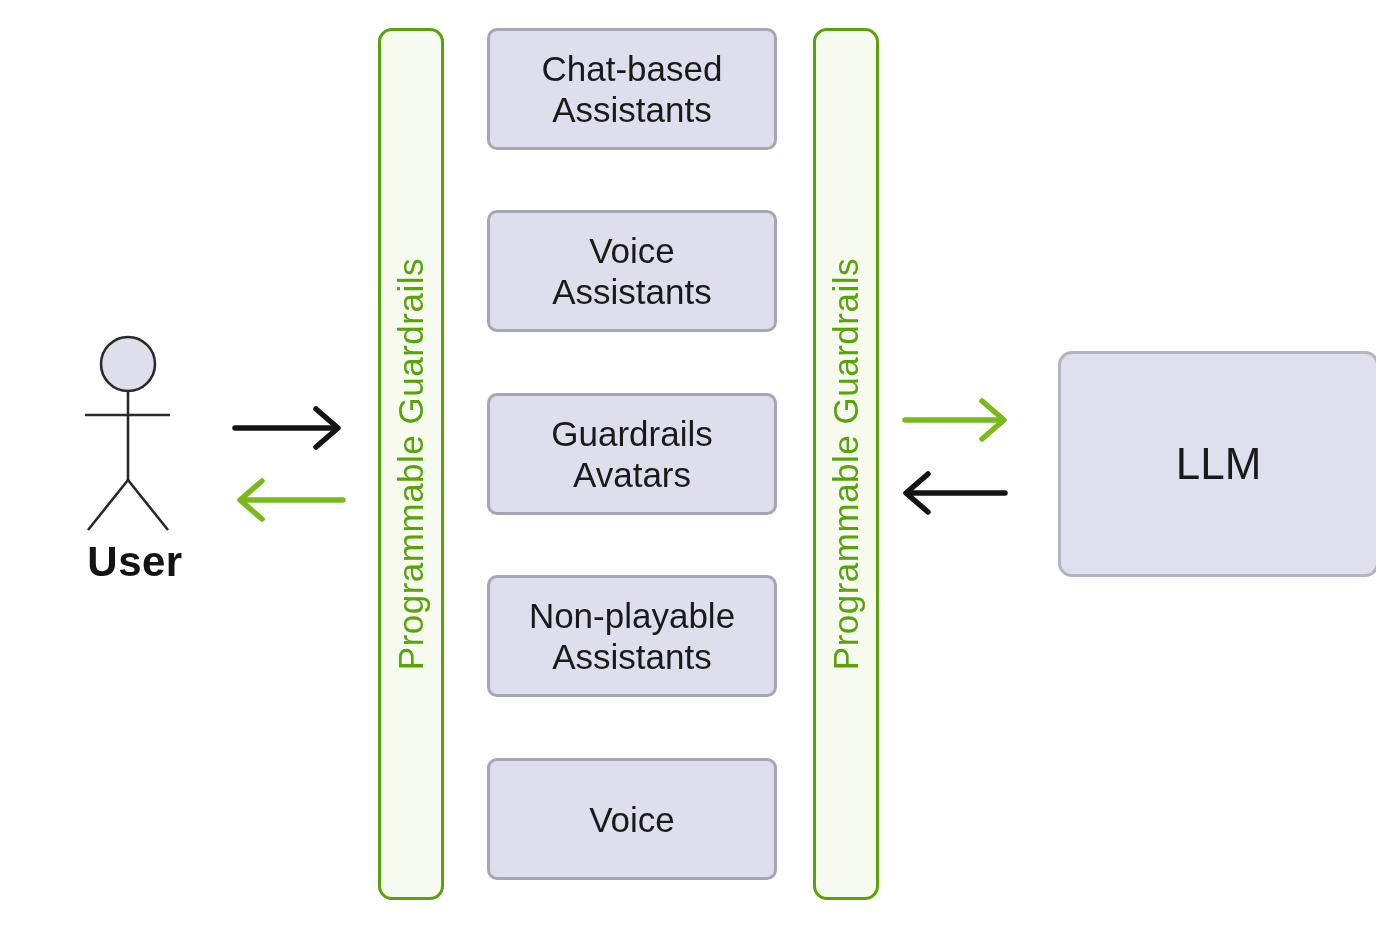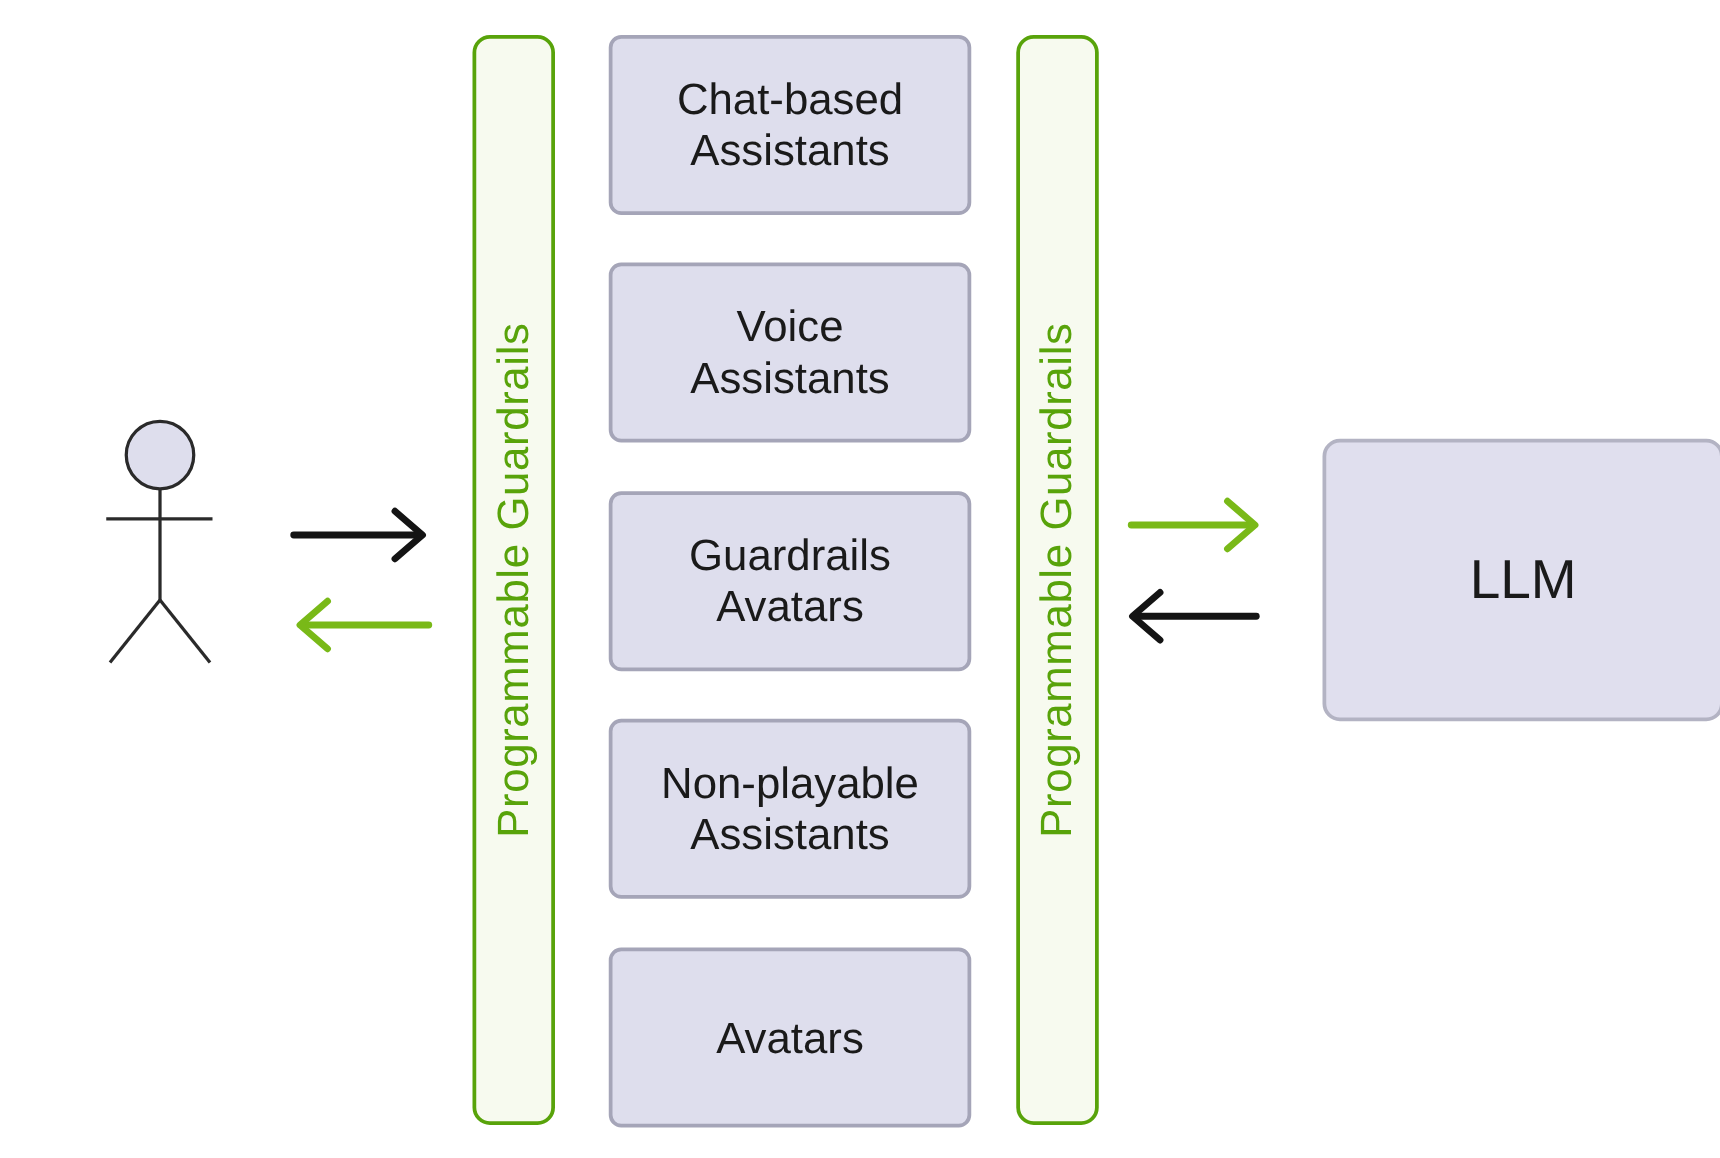--- a/index.html
+++ b/index.html
@@ -45,21 +45,21 @@
   .guardrail .vtext{
     writing-mode:vertical-rl;
     transform:rotate(180deg);
     font-size:35px;
     color:var(--guardrail-green);
     white-space:nowrap;
     letter-spacing:0.5px;
   }
   
   .app-box{
-    left:487px;width:290px;height:144px;
+    left:487px;width:290px;height:122px;
     background:var(--box-fill);
     border:3px solid var(--box-border);
     border-radius:10px;
     display:flex;align-items:center;justify-content:center;
     text-align:center;
     font-size:35px;line-height:41px;
     color:var(--text-dark);
     padding:0 30px;
   }
   .app-box.b0{top:28px;}
@@ -84,20 +84,21 @@
 
 <div class="canvas">
 
   <svg class="abs" style="left:50px;top:330px;" width="170" height="210" viewBox="0 0 170 210">
     <circle cx="78" cy="34" r="27" fill="var(--box-fill)" stroke="#2a2a2a" stroke-width="2.6"></circle>
     <line x1="78" y1="61" x2="78" y2="150" stroke="#2a2a2a" stroke-width="2.6"></line>
     <line x1="35" y1="85" x2="120" y2="85" stroke="#2a2a2a" stroke-width="2.6"></line>
     <line x1="78" y1="150" x2="38" y2="200" stroke="#2a2a2a" stroke-width="2.6"></line>
     <line x1="78" y1="150" x2="118" y2="200" stroke="#2a2a2a" stroke-width="2.6"></line>
   </svg>
+  <div class="abs user-label">User</div>
 
   <svg class="abs" style="left:0;top:0;pointer-events:none;" width="1376" height="926" viewBox="0 0 1376 926">
     <g fill="none" style="stroke:var(--arrow-black)" stroke-width="5.5" stroke-linecap="round" stroke-linejoin="round">
       <path d="M235,428 H334"></path>
       <path d="M316,409 L338,428 L316,447"></path>
     </g>
     <g fill="none" style="stroke:var(--arrow-green)" stroke-width="5.5" stroke-linecap="round" stroke-linejoin="round">
       <path d="M343,500 H244"></path>
       <path d="M262,481 L240,500 L262,519"></path>
     </g>
@@ -121,21 +122,21 @@
   <div class="abs app-box b1">
     <span>Voice Assistants</span>
   </div>
   <div class="abs app-box b2">
     <span>Guardrails Avatars</span>
   </div>
   <div class="abs app-box b3">
     <span>Non-playable Assistants</span>
   </div>
   <div class="abs app-box b4">
-    <span>Avatars</span>
+    <span>Voice</span>
   </div>
 
   <div class="abs guardrail right">
     <span class="vtext">Programmable Guardrails</span>
   </div>
 
   <div class="abs llm-box">
     <span>LLM</span>
   </div>
 

